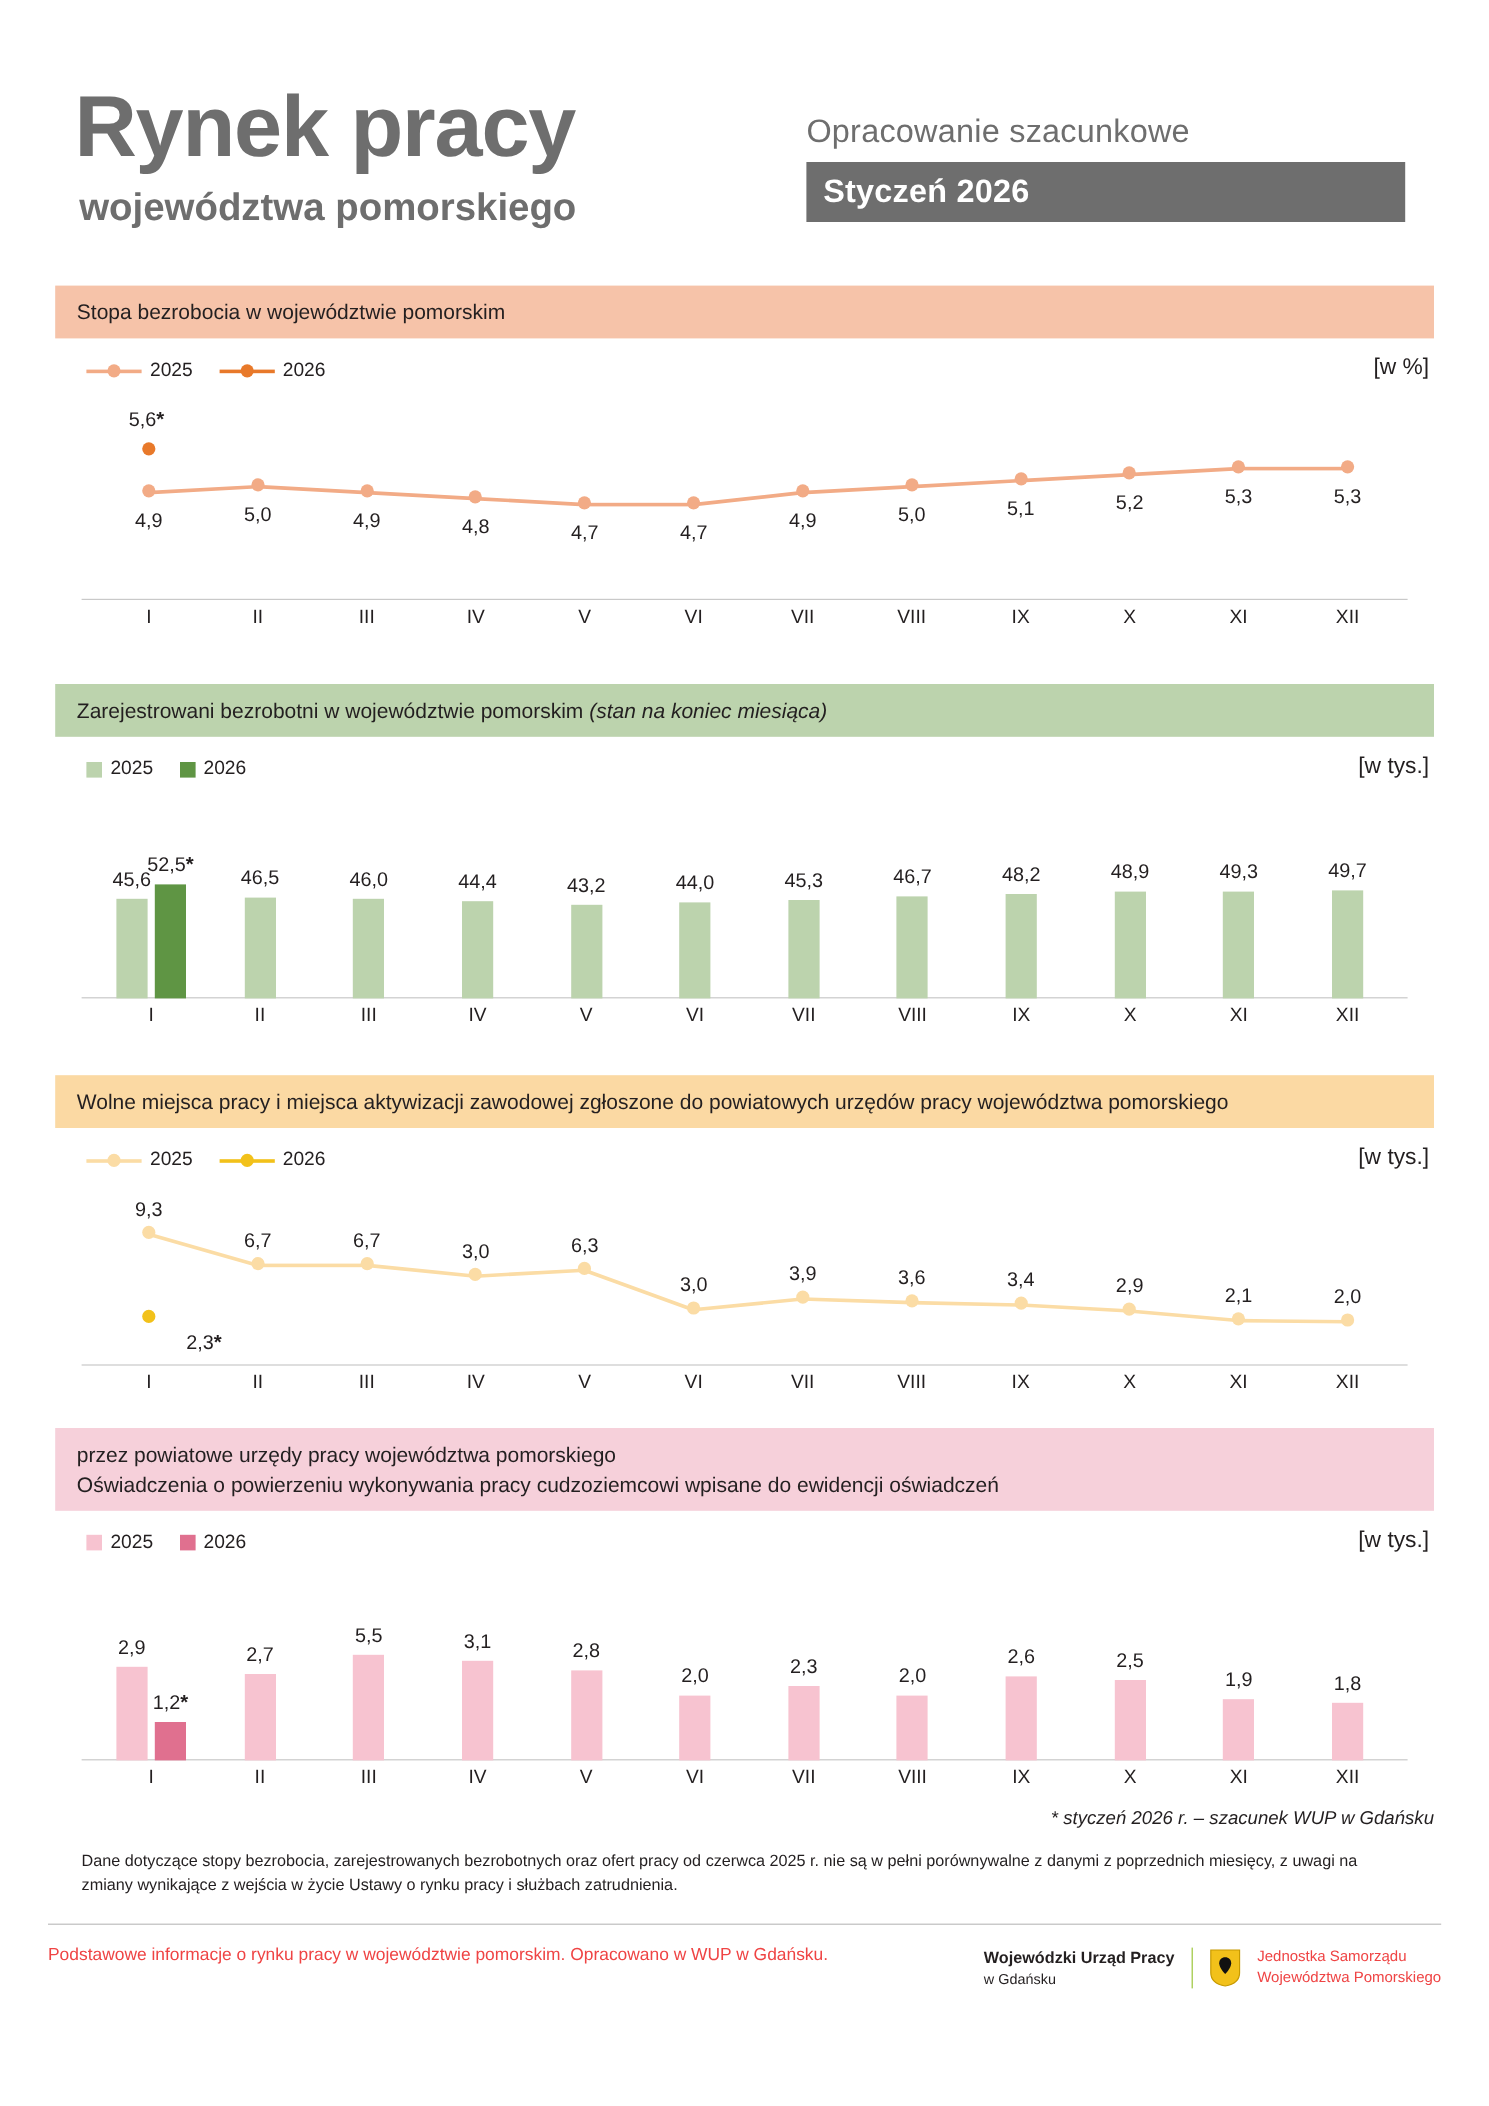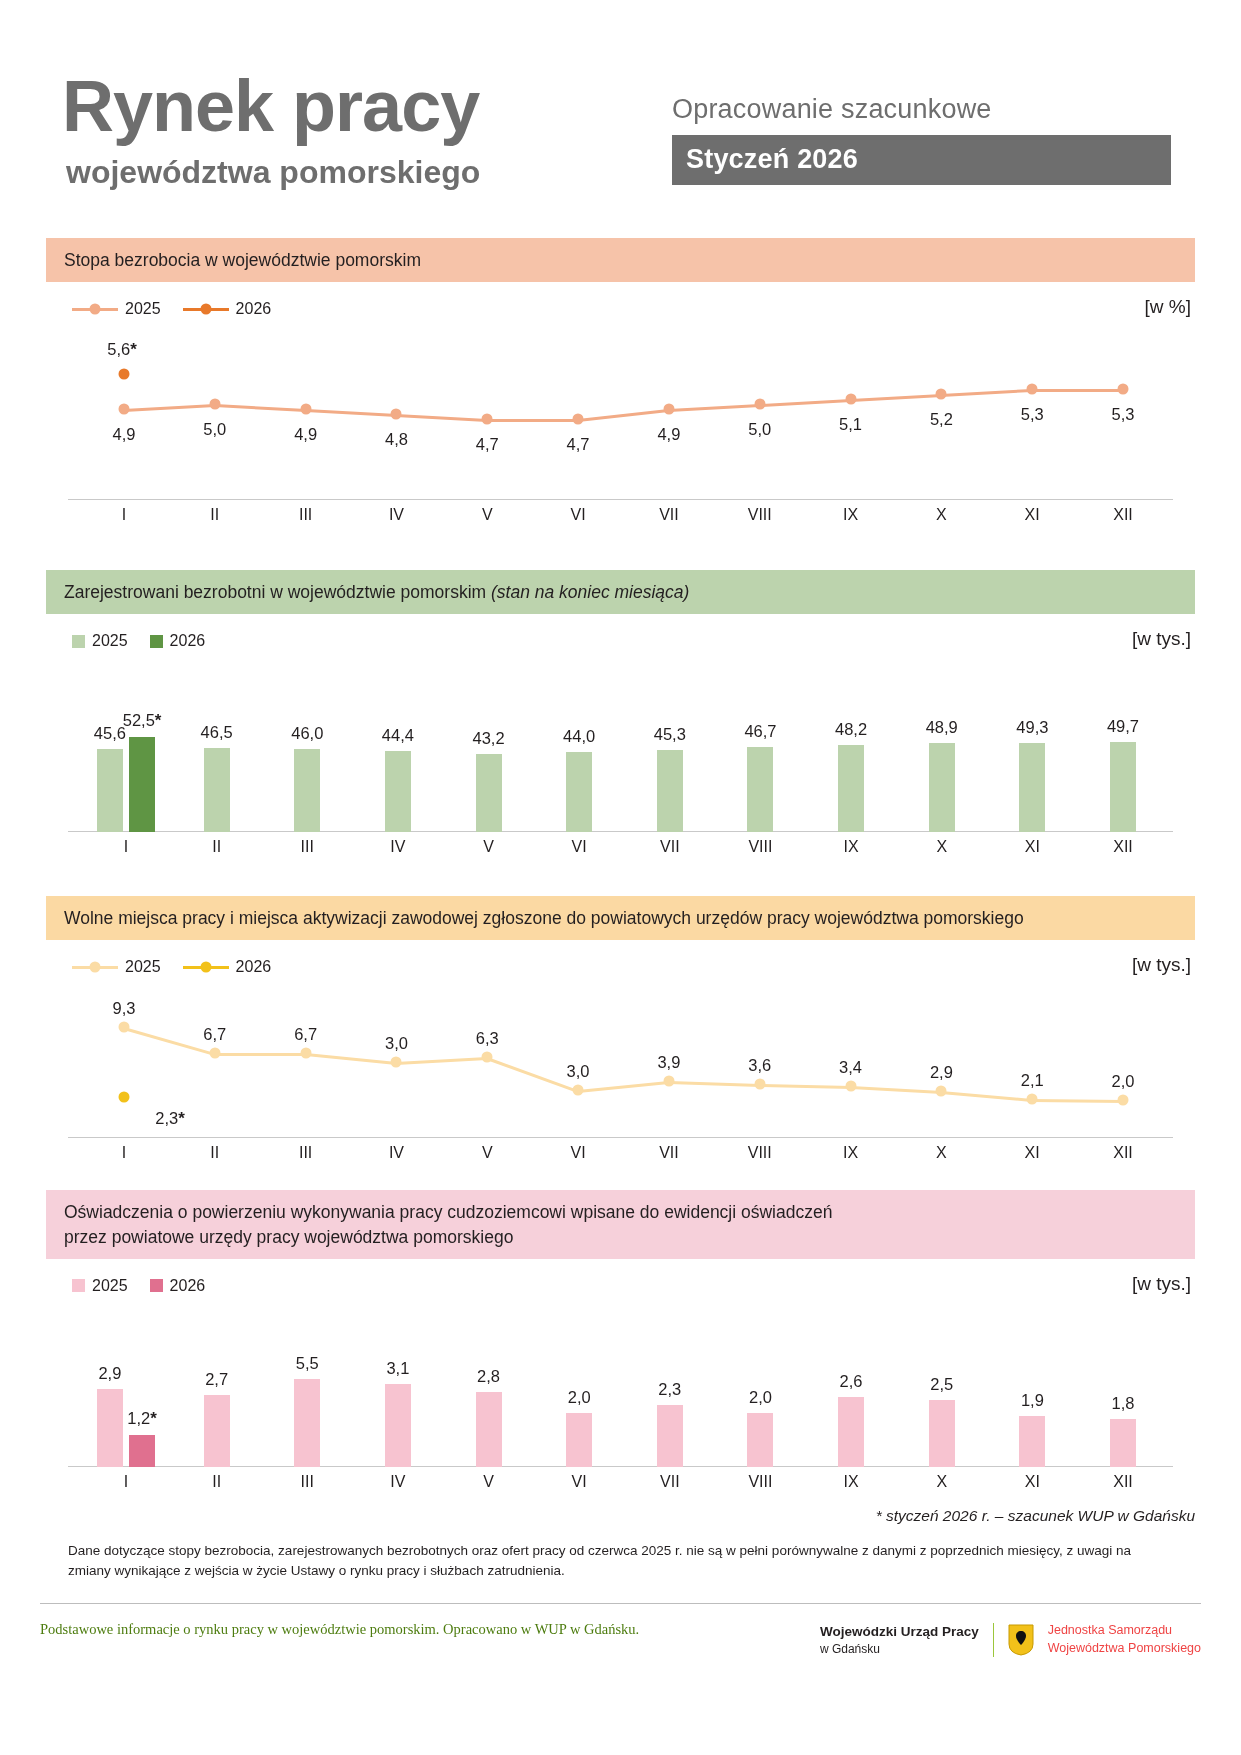--- a/index.html
+++ b/index.html
@@ -81,21 +81,21 @@
   
   .footnote-star {
     margin: 10px 46px 0 0; text-align: right; font-size: 15.5px;
     font-style: italic; color: #231f20;
   }
   .note {
     margin: 16px 68px 0 68px; font-size: 13.5px; line-height: 1.5; color: #231f20;
   }
   .footer-sep { margin: 22px 40px 0 40px; border-top: 1px solid #bdbdbd; }
   .footer { margin: 14px 40px 0 40px; position: relative; height: 74px; }
-  .footer-left { font-size: 14.5px; line-height: 1.65; color: #4d7c0f; font-family: Liberation Serif, serif; }
+  .footer-left { font-size: 14.5px; line-height: 1.65; color: #ef4444; }
   .footer-right { position: absolute; right: 0; top: 4px; display: flex; align-items: center; gap: 14px; }
   .wup-txt { font-size: 13.5px; font-weight: bold; line-height: 1.35; color: #231f20; text-align: left; }
   .wup-txt span.small { display: block; font-weight: normal; font-size: 12px; }
   .sep-v { width: 1px; height: 34px; background: #9cc63b; }
   .crest { width: 26px; height: 32px; position: relative; }
   .jst-txt { font-size: 12.5px; line-height: 1.4; color: #ef4444; }
 </style>
 </head>
 <body>
 
@@ -326,22 +326,22 @@
         <span style="left: 622.909px;">VII</span>
         <span style="left: 713.727px;">VIII</span>
         <span style="left: 804.545px;">IX</span>
         <span style="left: 895.364px;">X</span>
         <span style="left: 986.182px;">XI</span>
         <span style="left: 1077px;">XII</span>
       </div>
   </div>
 
   <div class="banner sb4" style="margin-top:22px;">
+    <div>przez powiatowe urzędy pracy województwa pomorskiego</div>
     <div>Oświadczenia o powierzeniu wykonywania pracy cudzoziemcowi wpisane do ewidencji oświadczeń</div>
-    <div>przez powiatowe urzędy pracy województwa pomorskiego</div>
   </div>
 
   <div class="chart-block">
     <div class="legend-row">
       <div class="legend" style="left:26px;">
         <div class="legend-item">
           <span class="lg-sq" style="background:#f7c3d0"></span>
           <span>2025</span>
         </div>
         <div class="legend-item">

